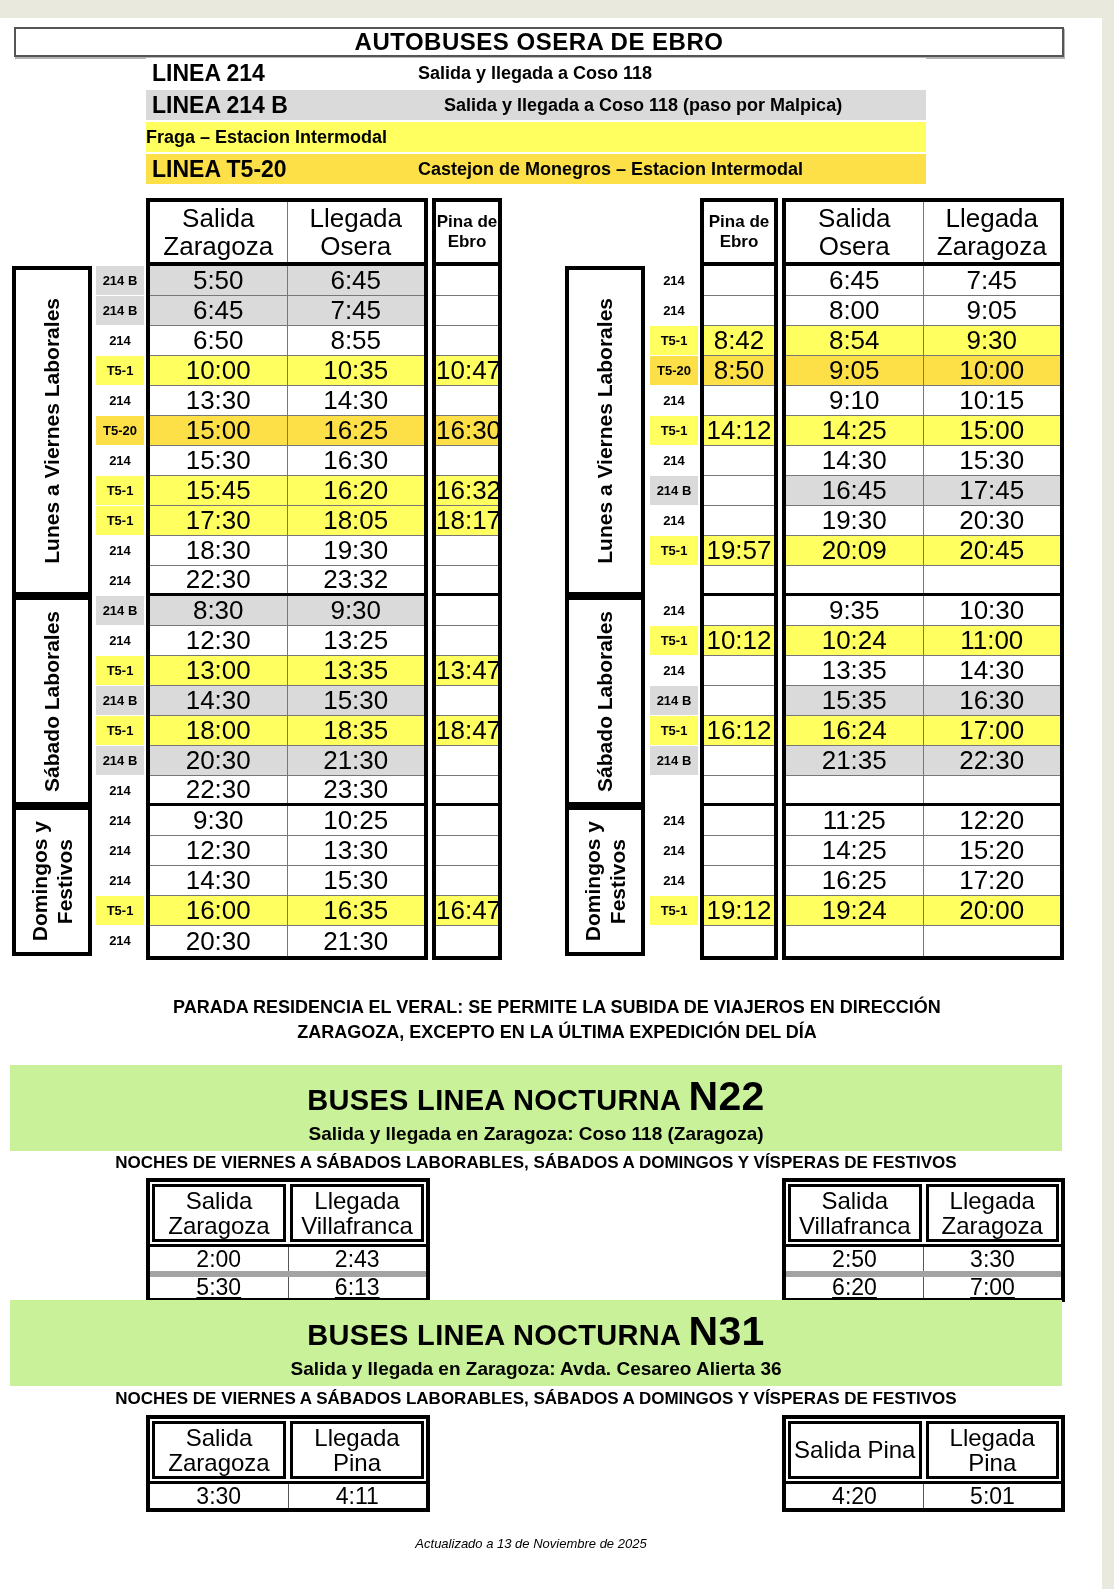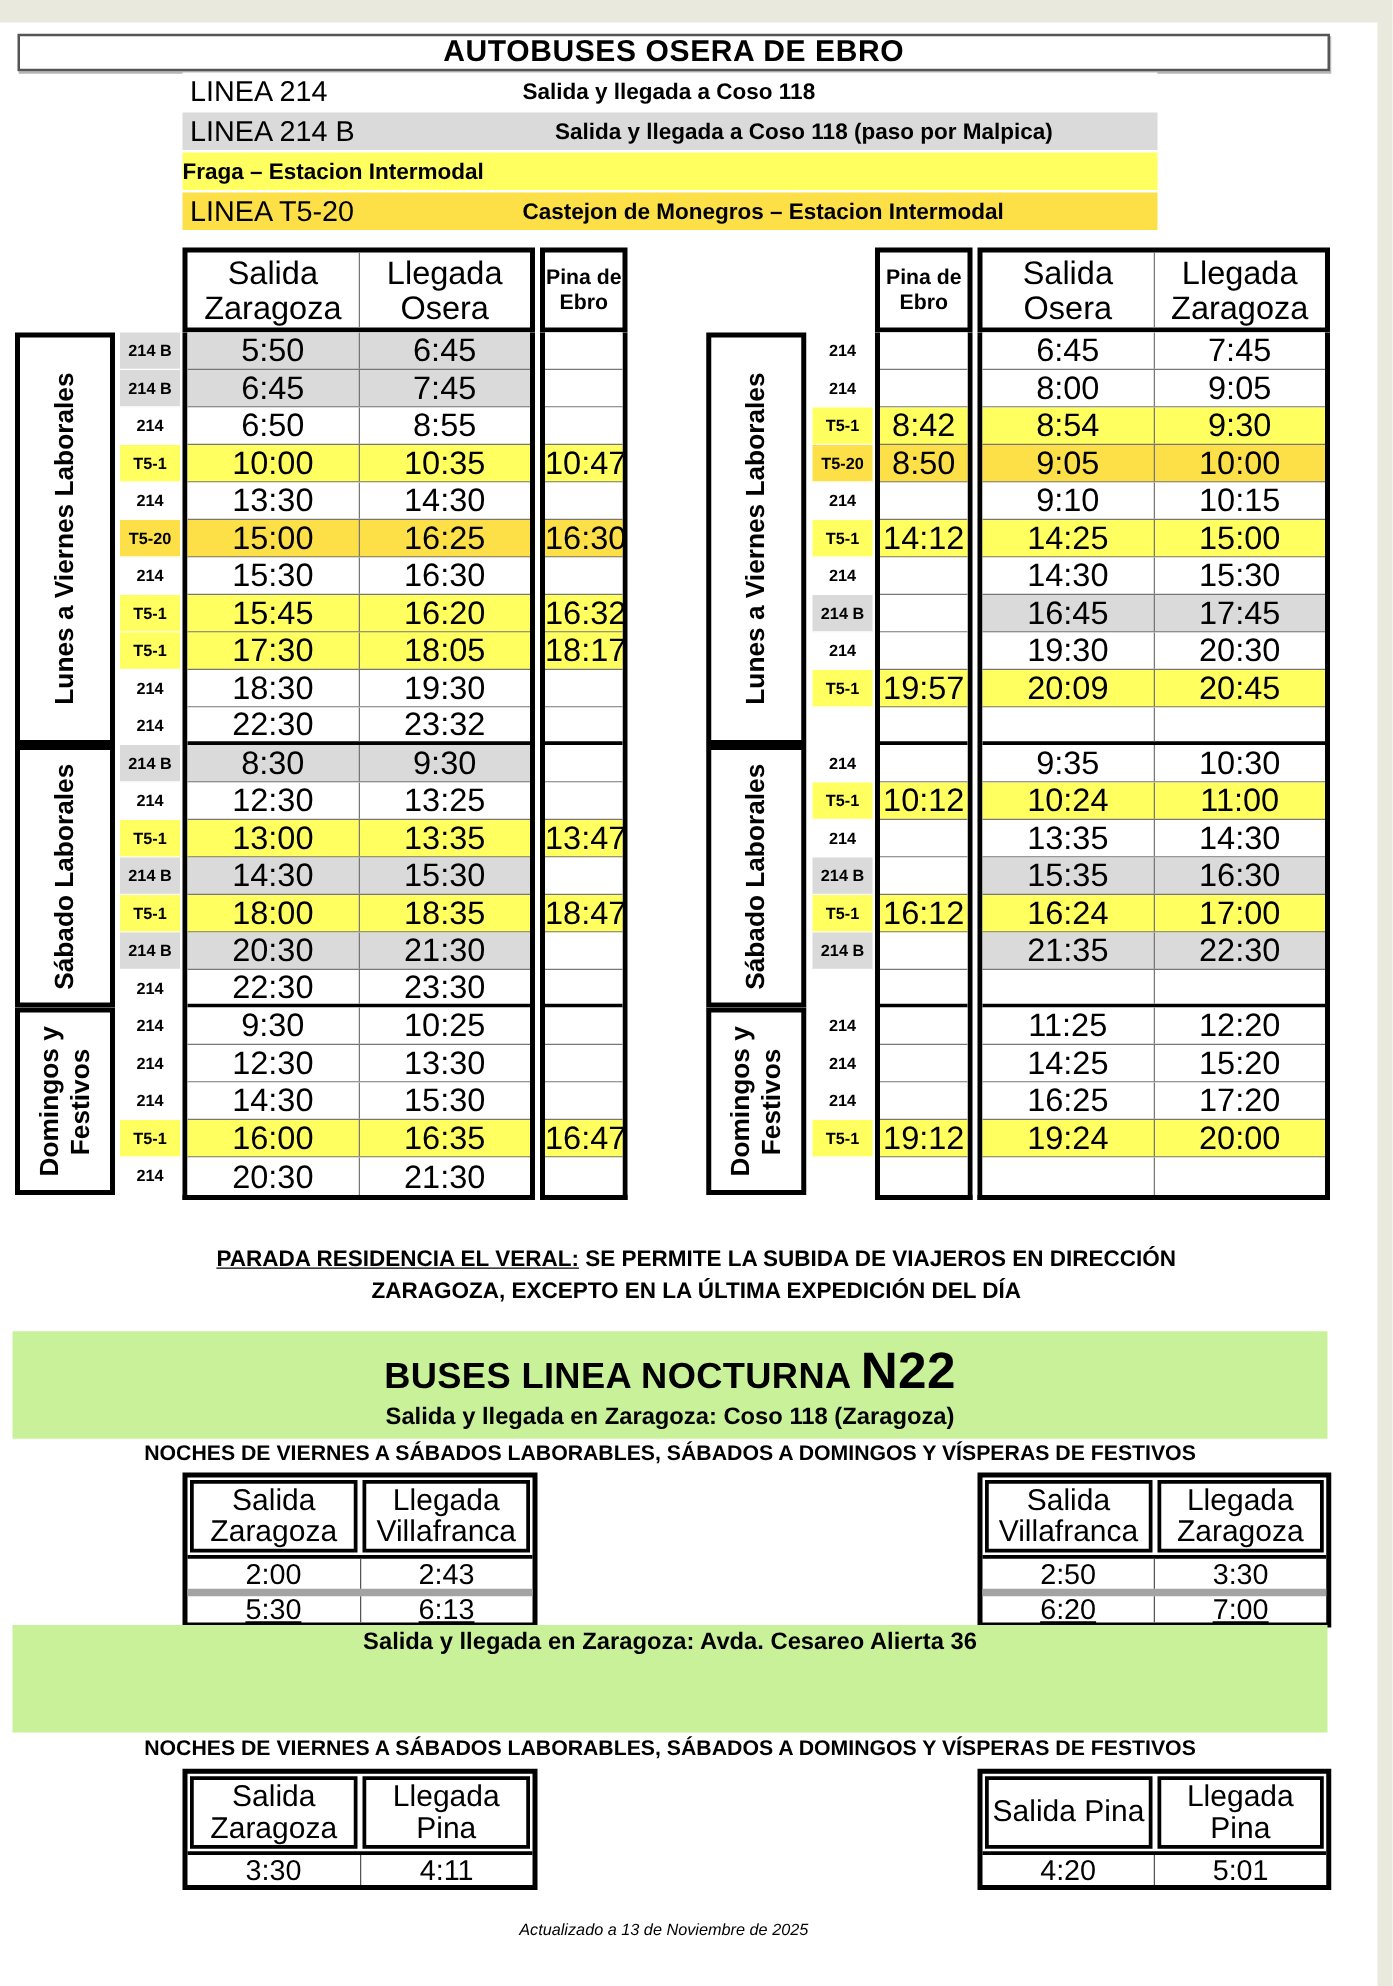--- a/index.html
+++ b/index.html
@@ -5,21 +5,21 @@
   html,body{margin:0;padding:0;background:#e9e9de;font-family:"Liberation Sans",sans-serif;color:#000;}
   #page{position:relative;width:1114px;height:1589px;background:#ffffff;overflow:hidden;padding-left:24px;}
   .topstrip{position:absolute;left:0;top:0;width:1114px;height:18px;background:#e9e9de;}
   .rightstrip{position:absolute;left:1102px;top:0;width:12px;height:1589px;background:#e9e9de;}
 
   .titlebox{position:absolute;left:14px;top:27px;width:1046px;height:26px;border:2px solid #555;
     box-shadow:1px 2px 0 #b5b5b5;display:flex;align-items:center;justify-content:center;
     font-weight:bold;font-size:24px;letter-spacing:.5px;background:#fff;}
 
   .legend-row{position:absolute;left:146px;width:780px;height:30px;display:flex;align-items:center;}
-  .lg-line{font-weight:normal;font-size:23px;width:272px;padding-left:6px;box-sizing:border-box;}
+  .lg-line{font-weight:bold;font-size:23px;width:272px;padding-left:6px;box-sizing:border-box;}
   .lg-desc{font-weight:bold;font-size:18px;}
   .c-white{background:#ffffff;}
   .c-gray{background:#dadada;}
   .c-yellow{background:#ffff5f;}
   .c-red{background:#fde047;}
 
   
   .daybox{position:absolute;width:80px;border:4px solid #000;background:#fff;
     display:flex;align-items:center;justify-content:center;box-sizing:border-box;}
   .db-l{left:12px;} .db-r{left:565px;}
@@ -49,21 +49,21 @@
   .tcell{flex:1;display:flex;align-items:center;justify-content:center;font-size:26px;box-sizing:border-box;}
   .tcell + .tcell{border-left:1px solid #777;}
 
   #left-main-head{left:146px;width:282px;} #left-main-body{left:146px;width:282px;}
   #left-pina-head{left:432px;width:70px;}  #left-pina-body{left:432px;width:70px;}
   #right-pina-head{left:700px;width:78px;} #right-pina-body{left:700px;width:78px;}
   #right-main-head{left:782px;width:282px;} #right-main-body{left:782px;width:282px;}
 
   .veral{position:absolute;left:127px;top:995px;width:860px;text-align:center;font-weight:bold;
     font-size:18px;line-height:1.4;}
-  .veral .u{text-decoration:underline;}
+  .veral .u{}
 
   .banner{position:absolute;left:10px;width:1052px;height:86px;background:#c9f199;text-align:center;}
   .banner .bt{padding-top:8px;font-weight:bold;font-size:29px;letter-spacing:.3px;}
   .banner .big{font-size:41px;}
   .banner .bs{font-weight:bold;font-size:19px;margin-top:3px;}
   #banner-n22{top:1065px;} #banner-n31{top:1300px;}
 
   .noches{position:absolute;left:10px;width:1052px;text-align:center;font-weight:bold;font-size:17px;}
   #noches-n22{top:1153px;} #noches-n31{top:1389px;}
 
@@ -571,20 +571,21 @@
           <div class="ncell">3:30</div>
         </div>
         <div class="nrow">
           <div class="ncell">6:20</div>
           <div class="ncell">7:00</div>
         </div>
       </div>
   </div>
 
   <div class="banner" id="banner-n31">
+    <div class="bt"><span>BUSES LINEA NOCTURNA </span><span class="big">N31</span></div>
     <div class="bs">Salida y llegada en Zaragoza: Avda. Cesareo Alierta 36</div>
   </div>
   <div class="noches" id="noches-n31">NOCHES DE VIERNES A SÁBADOS LABORABLES, SÁBADOS A DOMINGOS Y VÍSPERAS DE FESTIVOS</div>
   <div class="ntable" id="n1-t0">
     <div class="nhead">
       <div class="nhcell">Salida
 Zaragoza</div>
       <div class="nhcell">Llegada
 Pina</div>
     </div>

